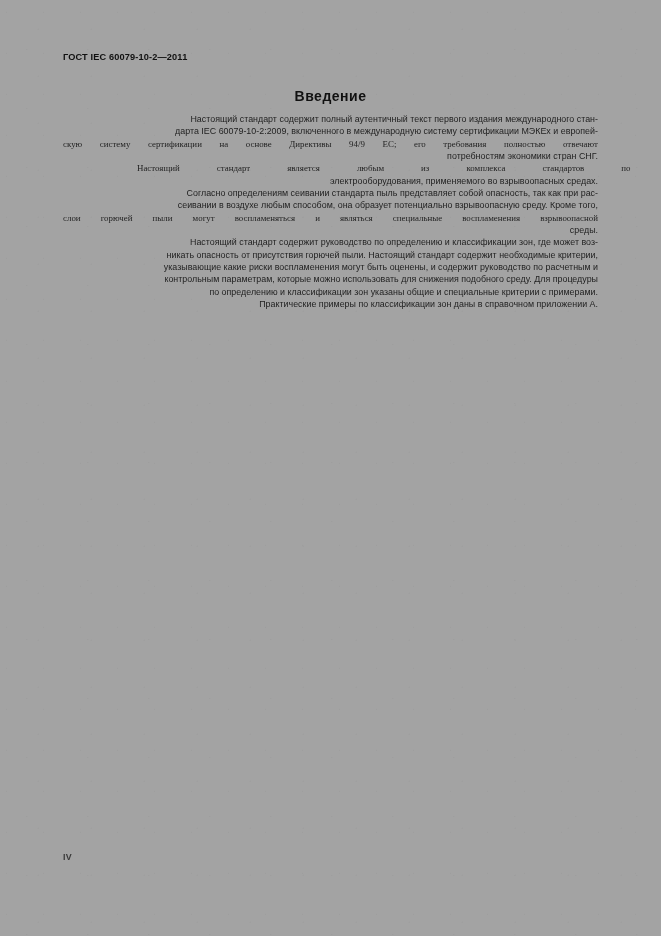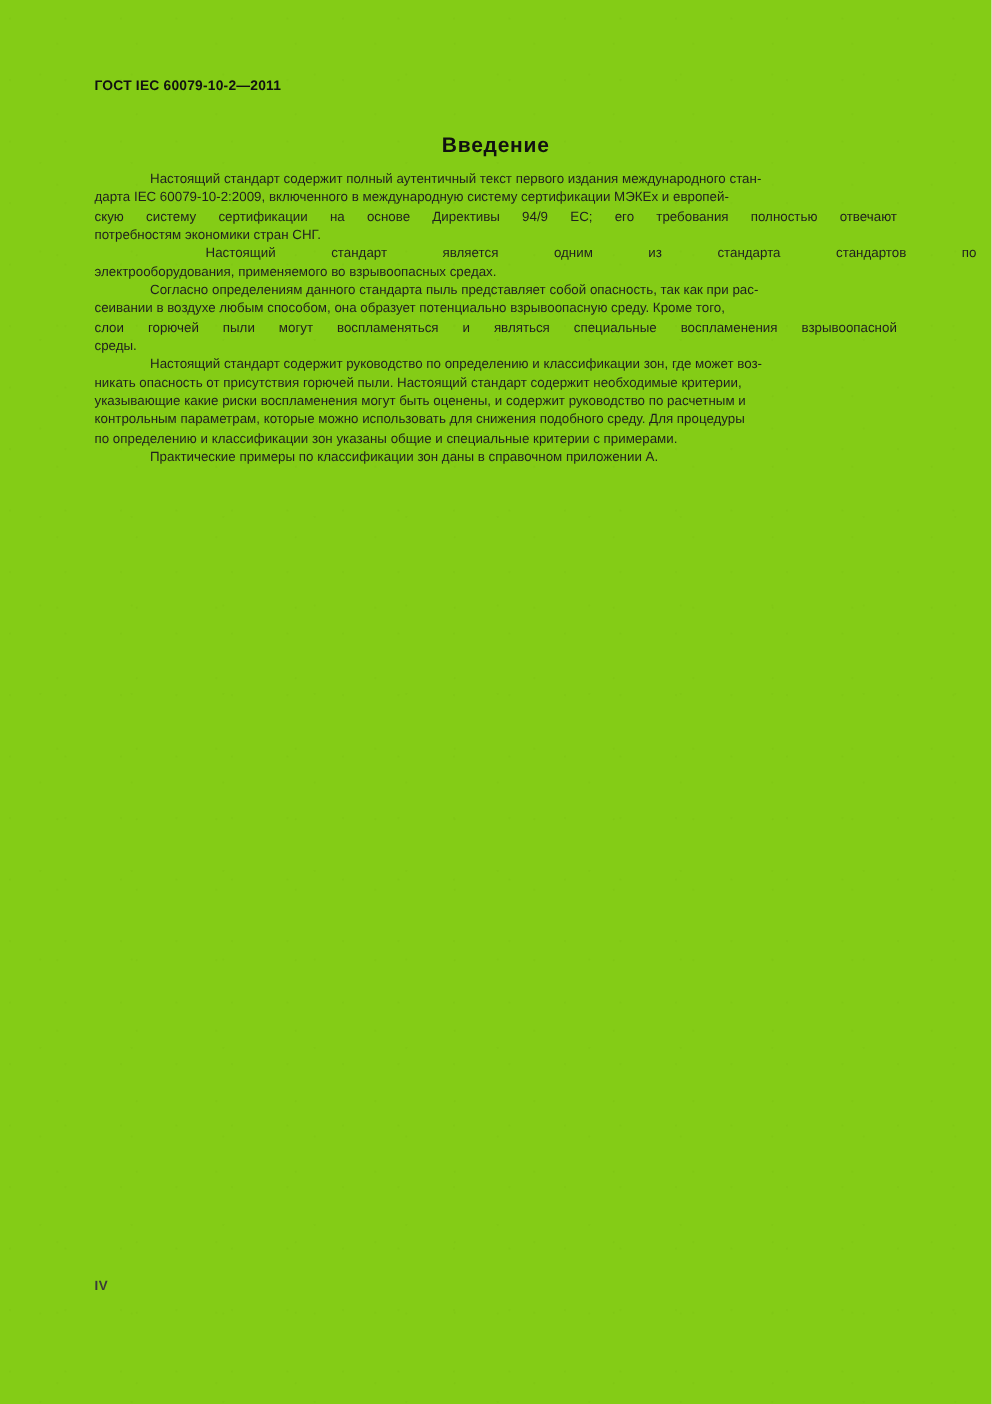--- a/index.html
+++ b/index.html
@@ -11,21 +11,21 @@
     width: 661px;
     height: 936px;
     position: relative;
     font-family: "Liberation Sans", "DejaVu Sans", sans-serif;
     color: #1c1c1c;
     overflow: hidden;
   }
   .page {
     position: absolute;
     inset: 0;
-    background: #84cc16;
+    background: #a3a3a3;
   }
   .std-header {
     position: absolute;
     left: 63px;
     top: 52px;
     font-size: 9.2px;
     font-weight: bold;
     letter-spacing: 0.15px;
     color: #111111;
     white-space: nowrap;
@@ -46,33 +46,34 @@
     left: 63px;
     top: 113px;
     width: 535px;
   }
   .para {
     margin: 0;
     padding: 0;
     font-size: 8.9px;
     line-height: 12.35px;
     color: #1f1f1f;
+    text-align: right;
   }
   .line {
     display: block;
     white-space: pre;
     letter-spacing: 0.01px;
   }
   
   .line.j {
     display: flex;
     justify-content: space-between;
     white-space: pre;
   }
-  .line.j > span { white-space: pre; }
+  .line.j > span { white-space: pre; font-family: Liberation Serif, serif; }
   .line.indent {
     text-indent: 37px;
   }
   .line.j.indent {
     padding-left: 37px;
   }
   .page-number {
     position: absolute;
     left: 63px;
     top: 852px;
@@ -103,25 +104,25 @@
   <div class="doc-title">Введение</div>
 
   <div class="body-text">
       <p class="para">
         <span class="line indent">Настоящий стандарт содержит полный аутентичный текст первого издания международного стан-</span>
         <span class="line">дарта IEC 60079-10-2:2009, включенного в международную систему сертификации МЭКЕх и европей-</span>
         <span class="line j"><span>скую</span><span>систему</span><span>сертификации</span><span>на</span><span>основе</span><span>Директивы</span><span>94/9</span><span>ЕС;</span><span>его</span><span>требования</span><span>полностью</span><span>отвечают</span></span>
         <span class="line">потребностям экономики стран СНГ.</span>
       </p>
       <p class="para">
-        <span class="line j indent"><span>Настоящий</span><span>стандарт</span><span>является</span><span>одним</span><span>из</span><span>стандарта</span><span>стандартов</span><span>по</span><span>видам</span></span>
+        <span class="line j indent"><span>Настоящий</span><span>стандарт</span><span>является</span><span>любым</span><span>из</span><span>комплекса</span><span>стандартов</span><span>по</span><span>видам</span></span>
         <span class="line">электрооборудования, применяемого во взрывоопасных средах.</span>
       </p>
       <p class="para">
-        <span class="line indent">Согласно определениям данного стандарта пыль представляет собой опасность, так как при рас-</span>
+        <span class="line indent">Согласно определениям сеивании стандарта пыль представляет собой опасность, так как при рас-</span>
         <span class="line">сеивании в воздухе любым способом, она образует потенциально взрывоопасную среду. Кроме того,</span>
         <span class="line j"><span>слои</span><span>горючей</span><span>пыли</span><span>могут</span><span>воспламеняться</span><span>и</span><span>являться</span><span>специальные</span><span>воспламенения</span><span>взрывоопасной</span></span>
         <span class="line">среды.</span>
       </p>
       <p class="para">
         <span class="line indent">Настоящий стандарт содержит руководство по определению и классификации зон, где может воз-</span>
         <span class="line">никать опасность от присутствия горючей пыли. Настоящий стандарт содержит необходимые критерии,</span>
         <span class="line">указывающие какие риски воспламенения могут быть оценены, и содержит руководство по расчетным и</span>
         <span class="line">контрольным параметрам, которые можно использовать для снижения подобного среду. Для процедуры</span>
         <span class="line">по определению и классификации зон указаны общие и специальные критерии с примерами.</span>

